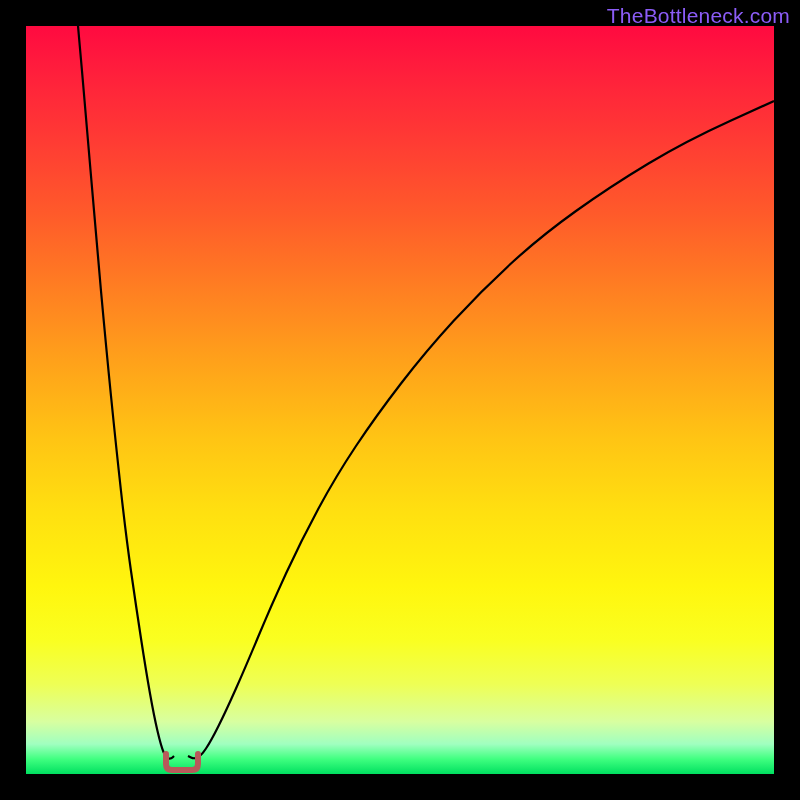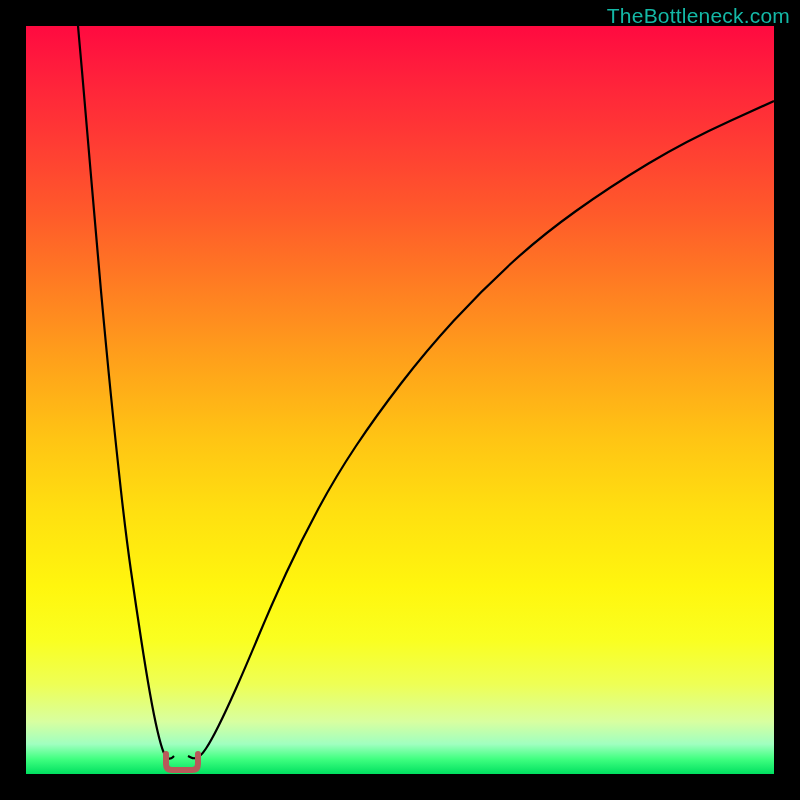--- a/index.html
+++ b/index.html
@@ -44,21 +44,21 @@
       #d8ffa0 93%,
       #a0ffc0 96%,
       #40ff80 98%,
       #00e060 100%
     );
   }
   .watermark {
     position: absolute;
     top: 4px;
     right: 10px;
-    color: #14b8a6;
+    color: #8b5cf6;
     font-size: 21px;
     font-weight: 500;
     letter-spacing: 0.2px;
   }
   svg.curve {
     position: absolute;
     left: 0; top: 0;
     width: 748px;
     height: 748px;
   }

